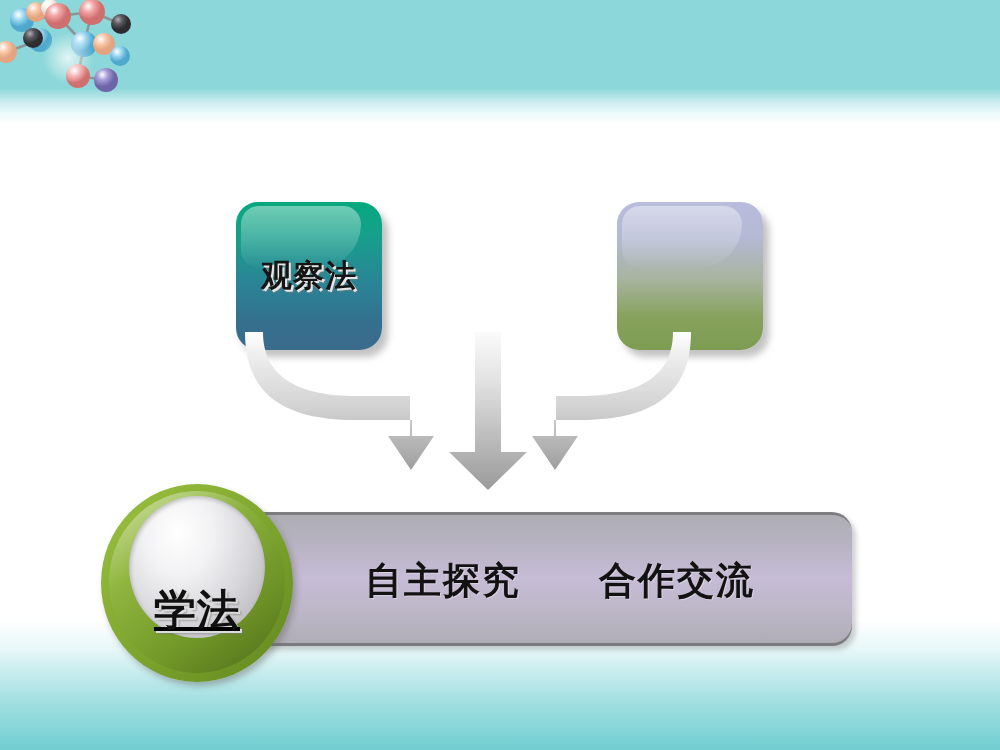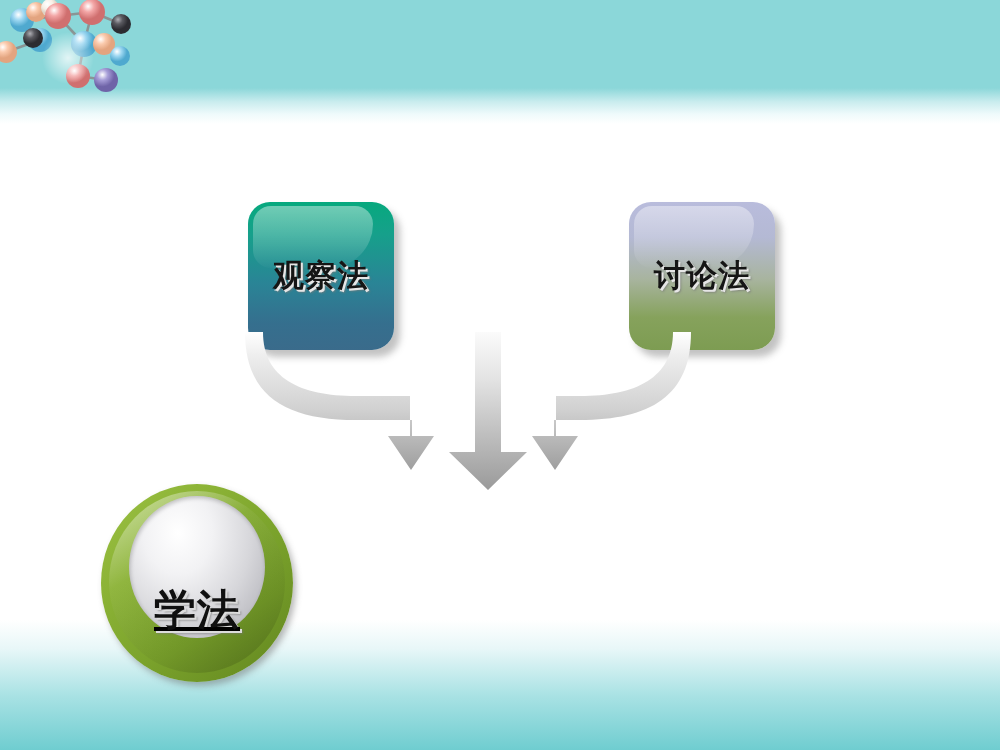--- a/index.html
+++ b/index.html
@@ -39,21 +39,20 @@
   .footer-fade {
     position:absolute; left:0; bottom:0; width:1000px; height:130px;
     background:linear-gradient(to bottom,#ffffff 0%,#e8f7f8 22%,#a9e2e4 58%,#6fcdd0 100%);
   }
 
   
   .mbox {
     position:absolute; width:146px; height:148px; border-radius:22px;
     box-shadow:6px 7px 7px rgba(120,120,120,.45);
     overflow:hidden;
-    margin-left:12px;
   }
   .mbox .gloss {
     position:absolute; left:5px; top:4px; width:120px; height:62px;
     border-radius:18px 18px 44px 18px;
     background:linear-gradient(to bottom,rgba(255,255,255,.42),rgba(255,255,255,.02));
     pointer-events:none;
   }
   .mbox .mlabel {
     position:absolute; left:0; right:0; top:50%; transform:translateY(-50%);
     text-align:center;
@@ -195,21 +194,20 @@
 
 
   <div class="footer-fade"></div>
 
   <div class="mbox" id="mbox-0">
     <div class="gloss"></div>
     <div class="mlabel">观察法</div>
   </div>
   <div class="mbox" id="mbox-2">
     <div class="gloss"></div>
-    <div class="mlabel">讨论法</div>
   </div>
 
   <svg class="arrows" viewBox="0 0 1000 180">
     <defs>
       <linearGradient id="aGrad" x1="0" y1="0" x2="0" y2="1">
         <stop offset="0%" stop-color="#ffffff"></stop>
         <stop offset="18%" stop-color="#ededed"></stop>
         <stop offset="55%" stop-color="#d2d2d2"></stop>
         <stop offset="100%" stop-color="#9e9e9e"></stop>
       </linearGradient>
@@ -228,20 +226,23 @@
 
     <path d="M 475 2 L 501 2 L 501 122 L 527 122 L 488 160 L 449 122 L 475 122 Z" fill="url(#aGrad2)"></path>
 
     <path d="M 673 2
              C 673 48, 636 66, 580 66
              L 556 66 L 556 106 L 532 106 L 555 140 L 578 106 L 554 106
              L 554 90 L 580 90
              C 650 90, 691 66, 691 2 Z" fill="url(#aGrad)"></path>
   </svg>
 
+  <div class="bottom-bar">
+    <span class="bar-text">自主探究　　合作交流</span>
+  </div>
 
   <div class="badge">
     <div class="badge-ring-hl"></div>
     <div class="badge-inner">
       <span class="badge-label">学法</span>
     </div>
   </div>
 
 </div>
 

